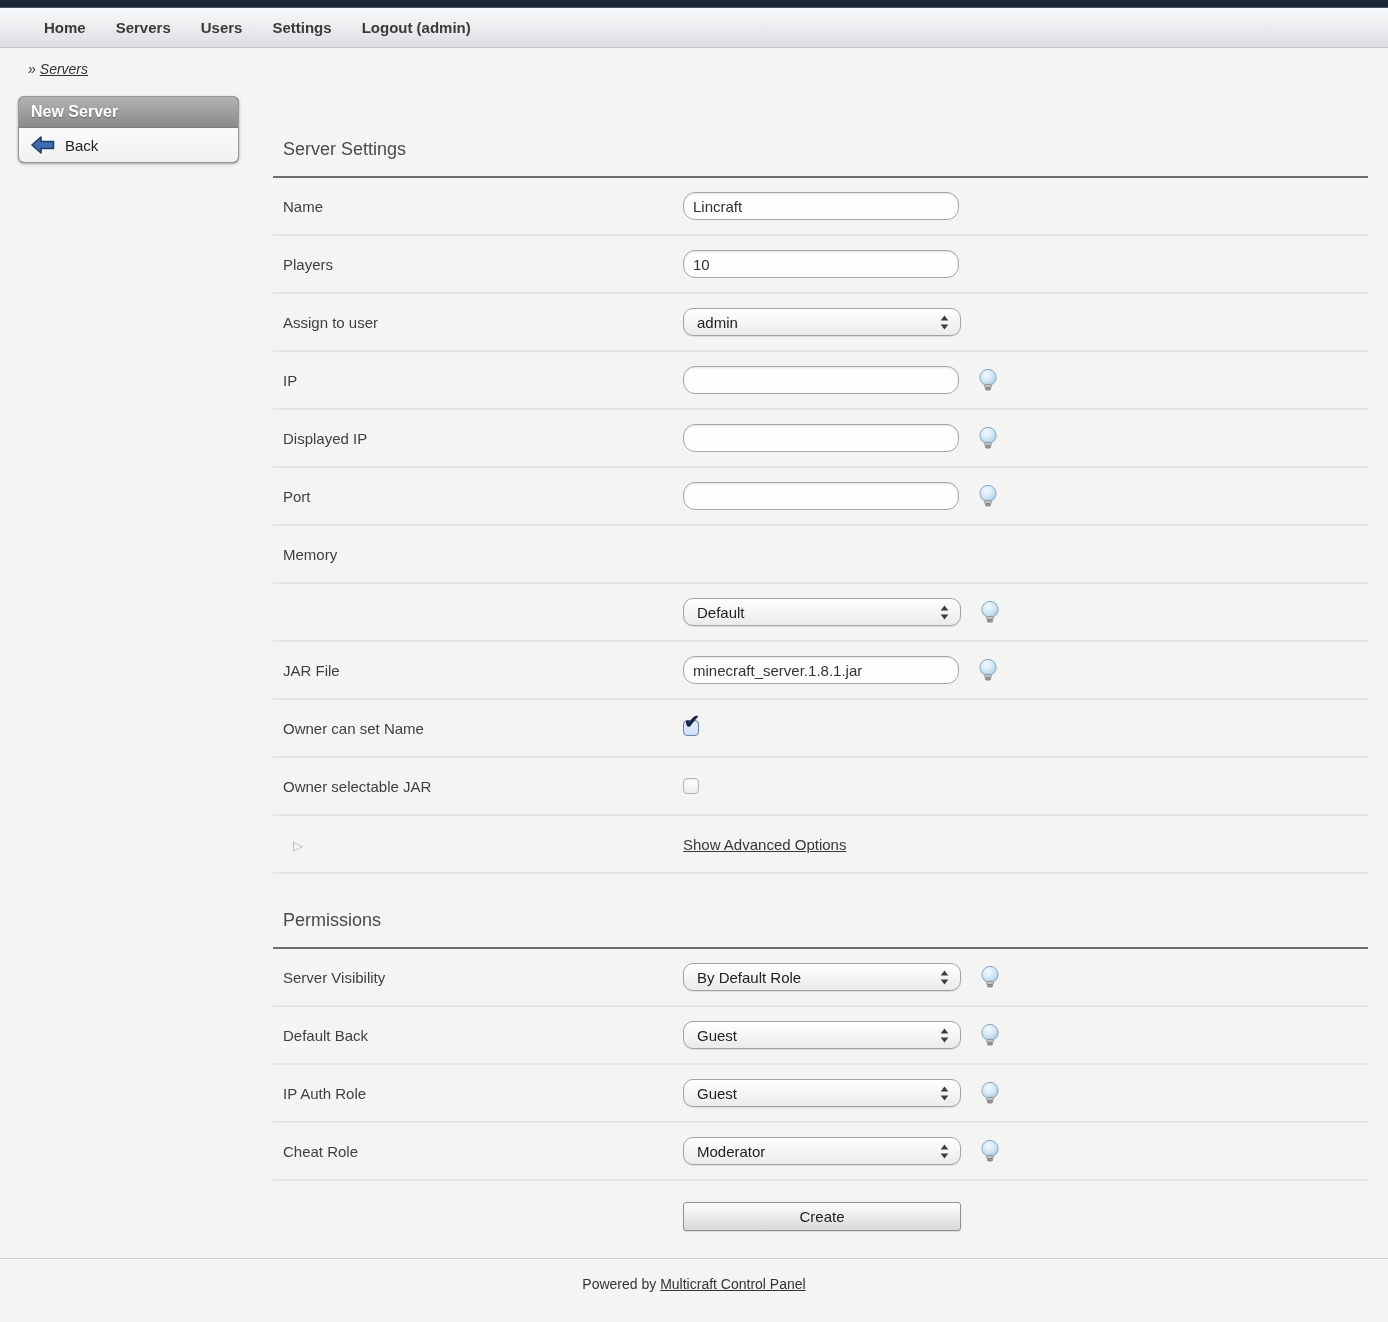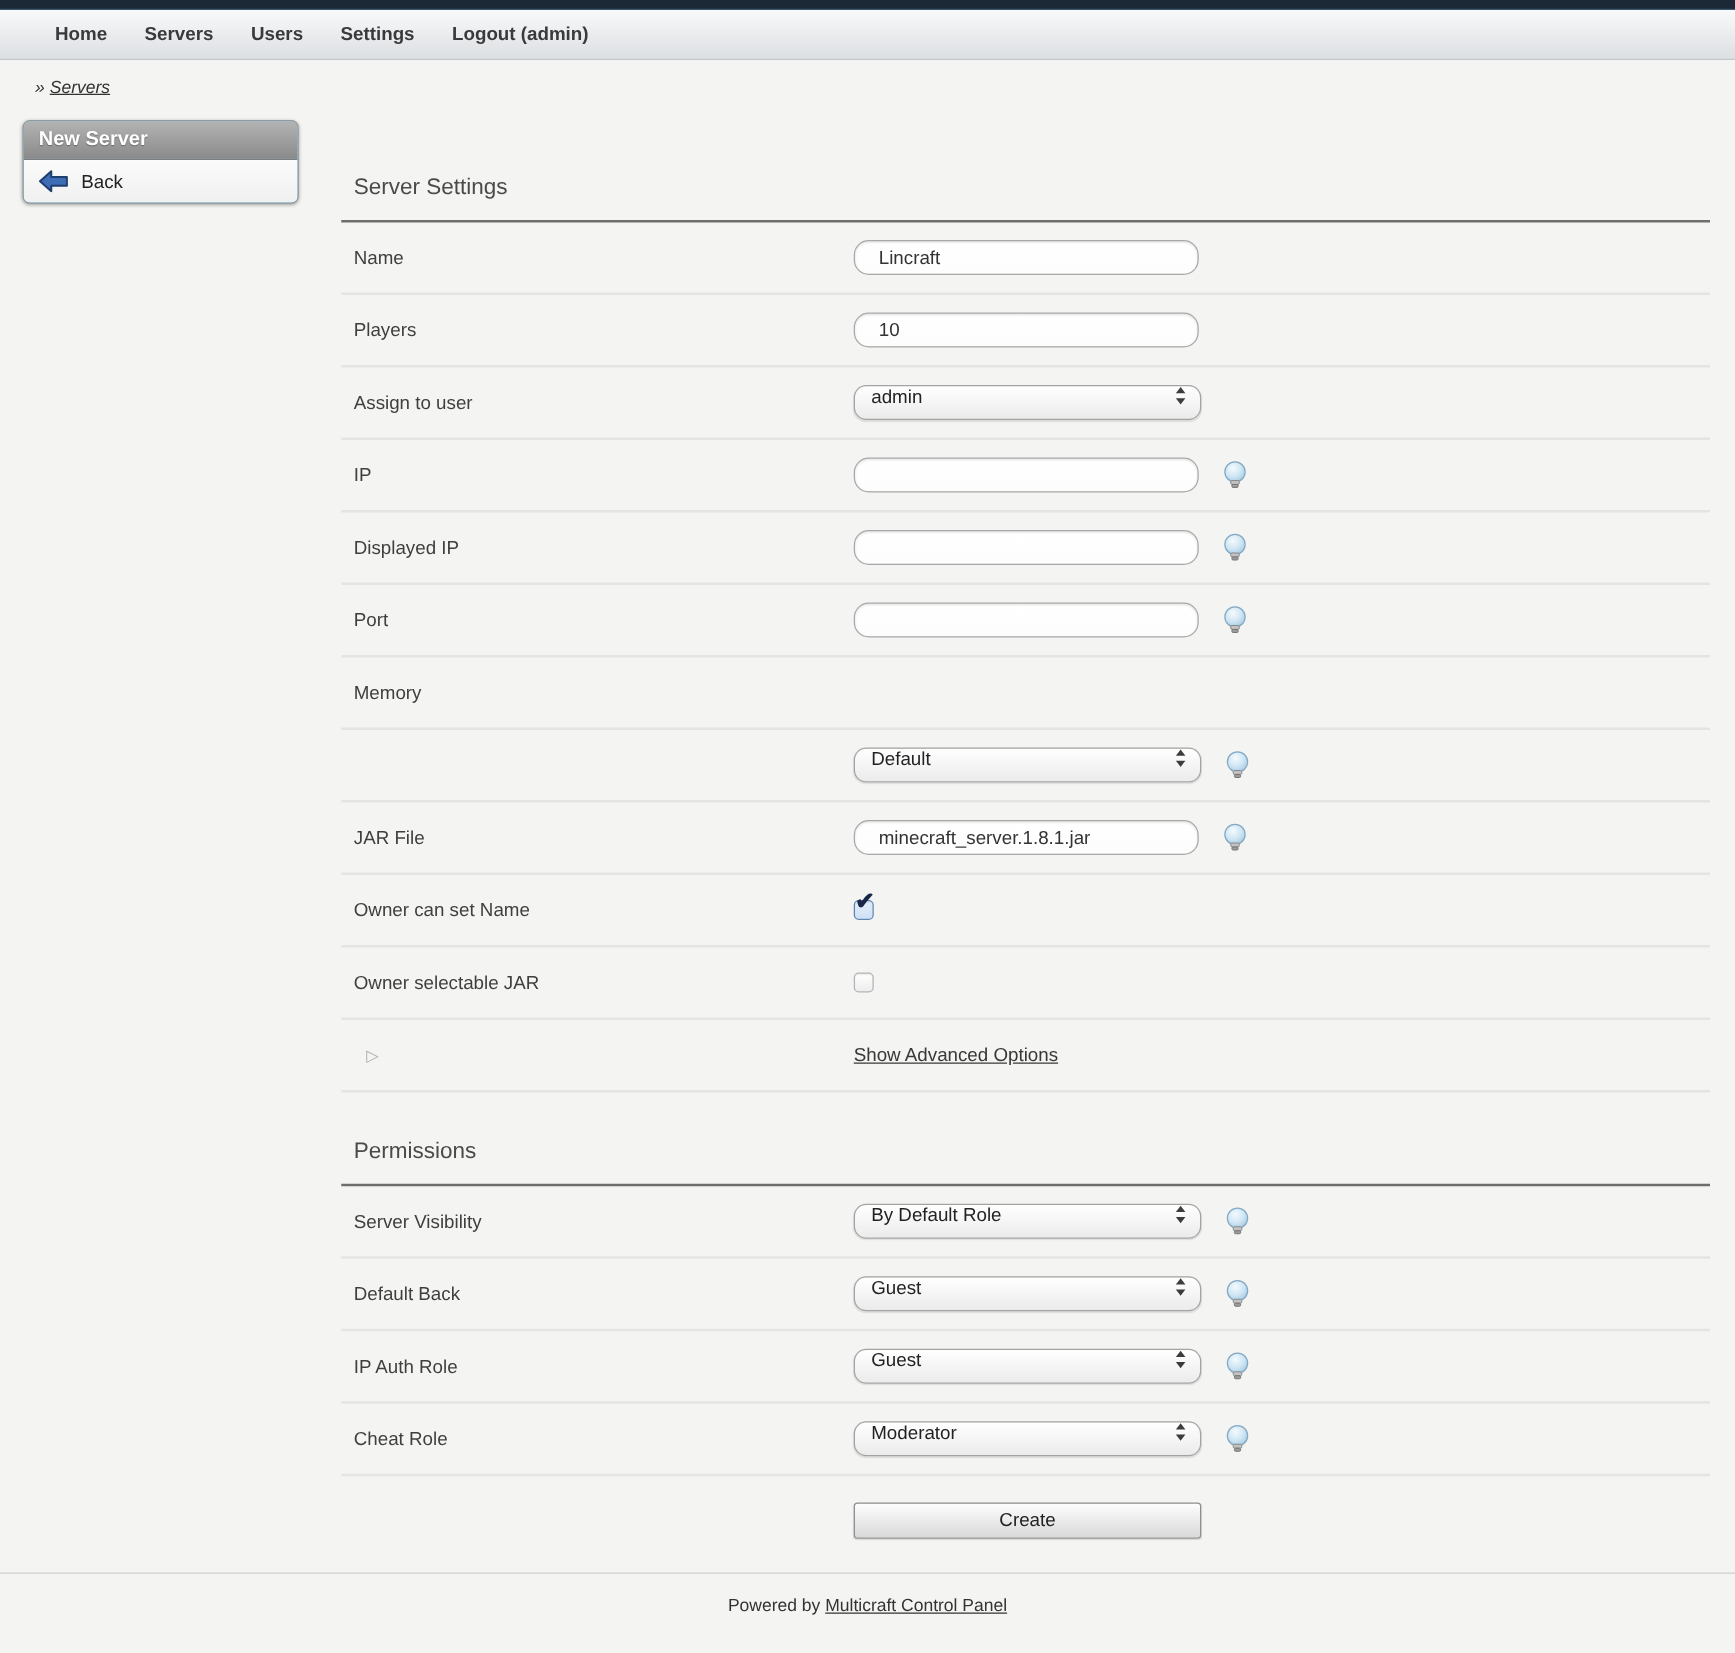--- a/index.html
+++ b/index.html
@@ -18,44 +18,44 @@
 
   .content { position:relative; }
 
   
   .breadcrumb { padding:13px 0 0 28px; font-size:14px; color:#333;font-style:italic; }
   .breadcrumb a { color:#333; text-decoration:underline; cursor:pointer; margin-left:4px; }
 
   
   .panel { position:absolute; left:18px; top:48px; width:221px;
            border:1px solid #979797; border-radius:6px;
-           box-shadow:0 1px 3px rgba(0,0,0,0.35); background:#7dd3fc; overflow:hidden; }
+           box-shadow:0 1px 3px rgba(0,0,0,0.35); background:#b91c1c; overflow:hidden; }
   .panel-header { background:linear-gradient(#b3b3b3, #8a8a8a); padding:6px 12px;
                   border-bottom:1px solid #7e7e7e; }
   .panel-title { color:#fff; font-weight:bold; font-size:16px; text-shadow:0 1px 1px rgba(0,0,0,0.35); }
   .panel-body { background:linear-gradient(#fbfbfb,#f0f0f0); padding:8px 12px; }
   .back-item { display:flex; align-items:flex-end; cursor:pointer; }
   .back-item .back-label { font-size:15px; color:#222; margin-left:10px; }
 
   
   .main { margin:52px 20px 0 273px; }
   .section-heading { font-size:18px; color:#4a4a4a; padding:10px 0 16px 10px; }
   .section-rule { border-bottom:2px solid #6e6e6e; }
   .row { display:flex; align-items:center; min-height:58px; border-bottom:2px solid #e4e4e2; }
   .row.no-border { border-bottom:none; min-height:70px; }
   .row-label { width:410px; padding-left:10px; font-size:15px; color:#3f3f3f; }
   .row-control { display:flex; align-items:center; }
 
   .text-input { width:276px; height:28px; border:1px solid #a8a8a8; border-radius:12px;
-                background:linear-gradient(#ffffff,#fdfdfd); padding:0 19px; font-size:15px;
+                background:linear-gradient(#ffffff,#fdfdfd); padding:0 9px; font-size:15px;
                 color:#333; font-family:"Liberation Sans", sans-serif;
                 box-shadow: inset 0 1px 2px rgba(0,0,0,0.12); outline:none; }
 
   .select { width:278px; height:28px; border:1px solid #a3a3a3; border-radius:10px;
-            background:linear-gradient(#ffffff,#ebebeb); display:flex; align-items:flex-start;
+            background:linear-gradient(#ffffff,#ebebeb); display:flex; align-items:center;
             justify-content:space-between; padding:0 11px 0 13px; font-size:15px; color:#222;
             box-shadow:0 1px 1px rgba(0,0,0,0.10); cursor:pointer; }
   .select .select-arrows { display:flex; align-items:center; }
 
   .bulb { margin-left:18px; cursor:pointer; display:flex; align-items:center; }
 
   .checkbox { width:16px; height:16px; border:1px solid #b3b3b3; border-radius:4px;
               background:linear-gradient(#ffffff,#ededed);
               box-shadow: inset 0 1px 1px rgba(0,0,0,0.08); cursor:pointer; position:relative; }
   .checkbox.checked { border:1px solid #5f85b5; background:linear-gradient(#e4eefb,#cfe0f5); }

